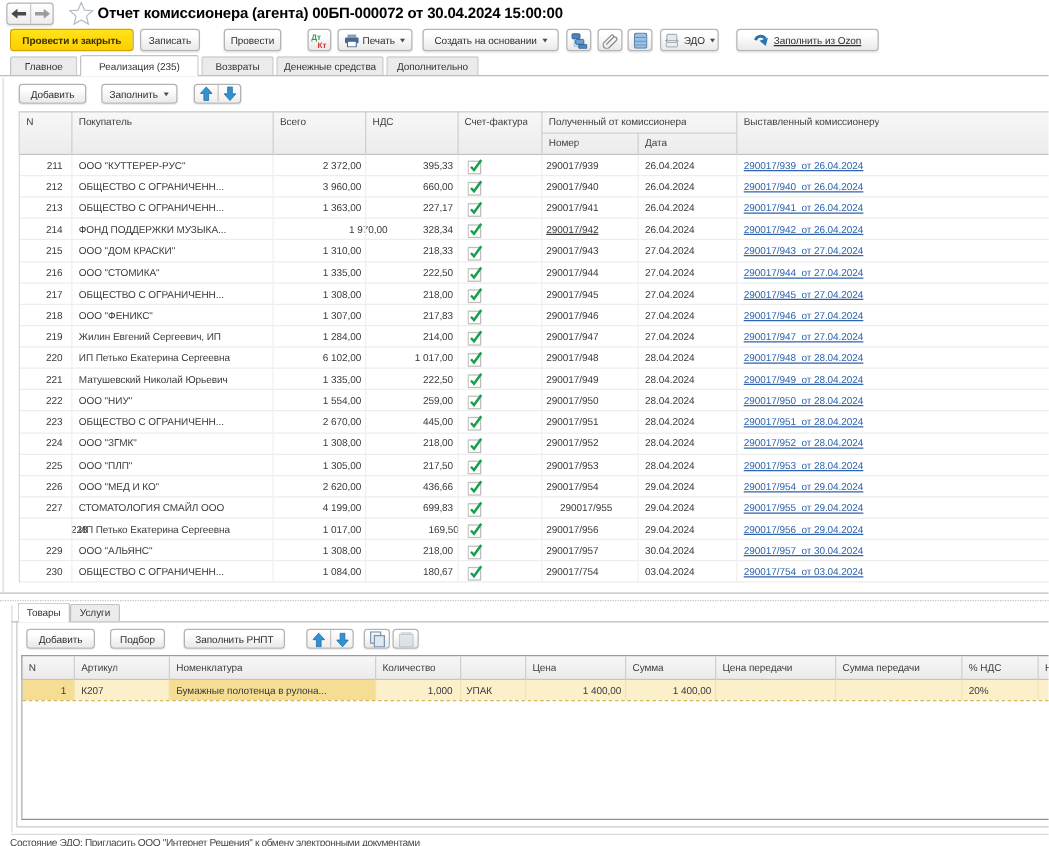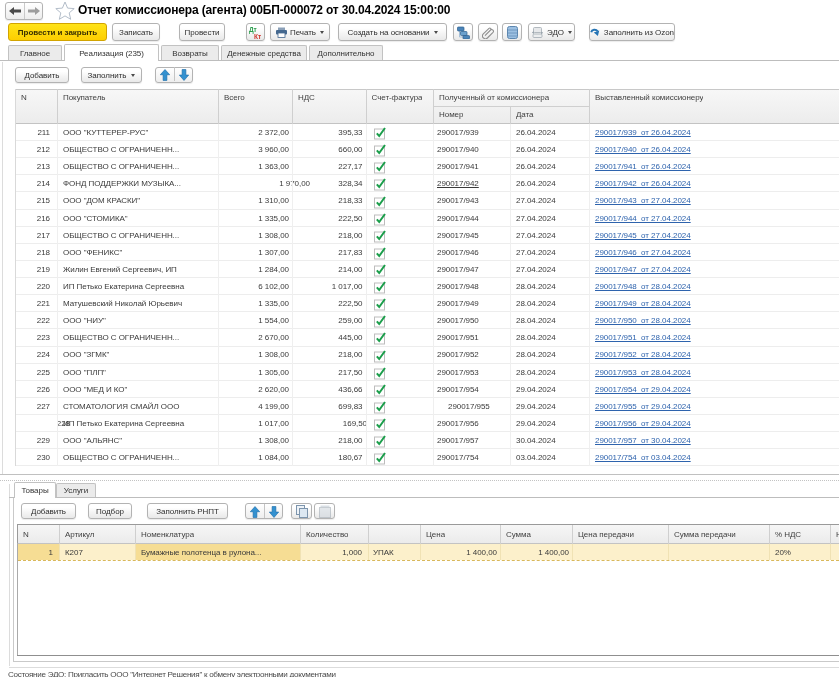--- a/index.html
+++ b/index.html
@@ -69,21 +69,21 @@
       <line x1="1" y1="7" x2="10" y2="7" stroke="#6b93bb" stroke-width="0.9"></line>
       <line x1="1" y1="10" x2="10" y2="10" stroke="#6b93bb" stroke-width="0.9"></line>
     </svg>
   </div>
 <div class="btn" style="left:528px;top:23px;width:47px;"><svg width="13" height="13" style="margin-right:3px">
       <rect x="2.5" y="1.5" width="8" height="5" rx="1" fill="#e7e9eb" stroke="#aab2b9" stroke-width="0.9"></rect>
       <rect x="2" y="8" width="9" height="3.5" rx="1" fill="#eceeef" stroke="#aab2b9" stroke-width="0.9"></rect>
       <path d="M0.8 6.5 l2.2 -1.6 v3.2 Z" fill="#9aa4ad"></path>
       <path d="M12.2 6.8 l-2.2 -1.6 v3.2 Z" fill="#9aa4ad"></path>
     </svg>ЭДО<span class="caret"></span></div>
-<div class="btn" style="left:589px;top:23px;width:86px;"><svg width="12" height="11" style="margin-right:4px" viewBox="0 0 12 11">
+<div class="btn" style="left:589px;top:23px;width:114px;text-decoration:underline;"><svg width="12" height="11" style="margin-right:4px" viewBox="0 0 12 11">
       <path d="M1.5 5.2 C2.2 1.6 7.2 0.9 9.3 4.0" stroke="#2574b4" stroke-width="2.4" fill="none"></path>
       <path d="M11.3 3.2 L9.6 9.8 L4.6 5.6 Z" fill="#2574b4"></path>
     </svg>Заполнить из Ozon</div>
 <div class="a" style="left:0;top:60px;width:839px;height:1px;background:#bdbdbd;z-index:4;"></div>
 <div class="tab" style="left:8px;width:54px;">Главное</div>
 <div class="tab active" style="left:64px;width:95px;">Реализация (235)</div>
 <div class="tab" style="left:161px;width:58px;">Возвраты</div>
 <div class="tab" style="left:221px;width:86px;">Денежные средства</div>
 <div class="tab" style="left:309px;width:74px;">Дополнительно</div>
 <div class="a" style="left:2px;top:62px;width:1px;height:412px;background:#dcdcdc;"></div>

